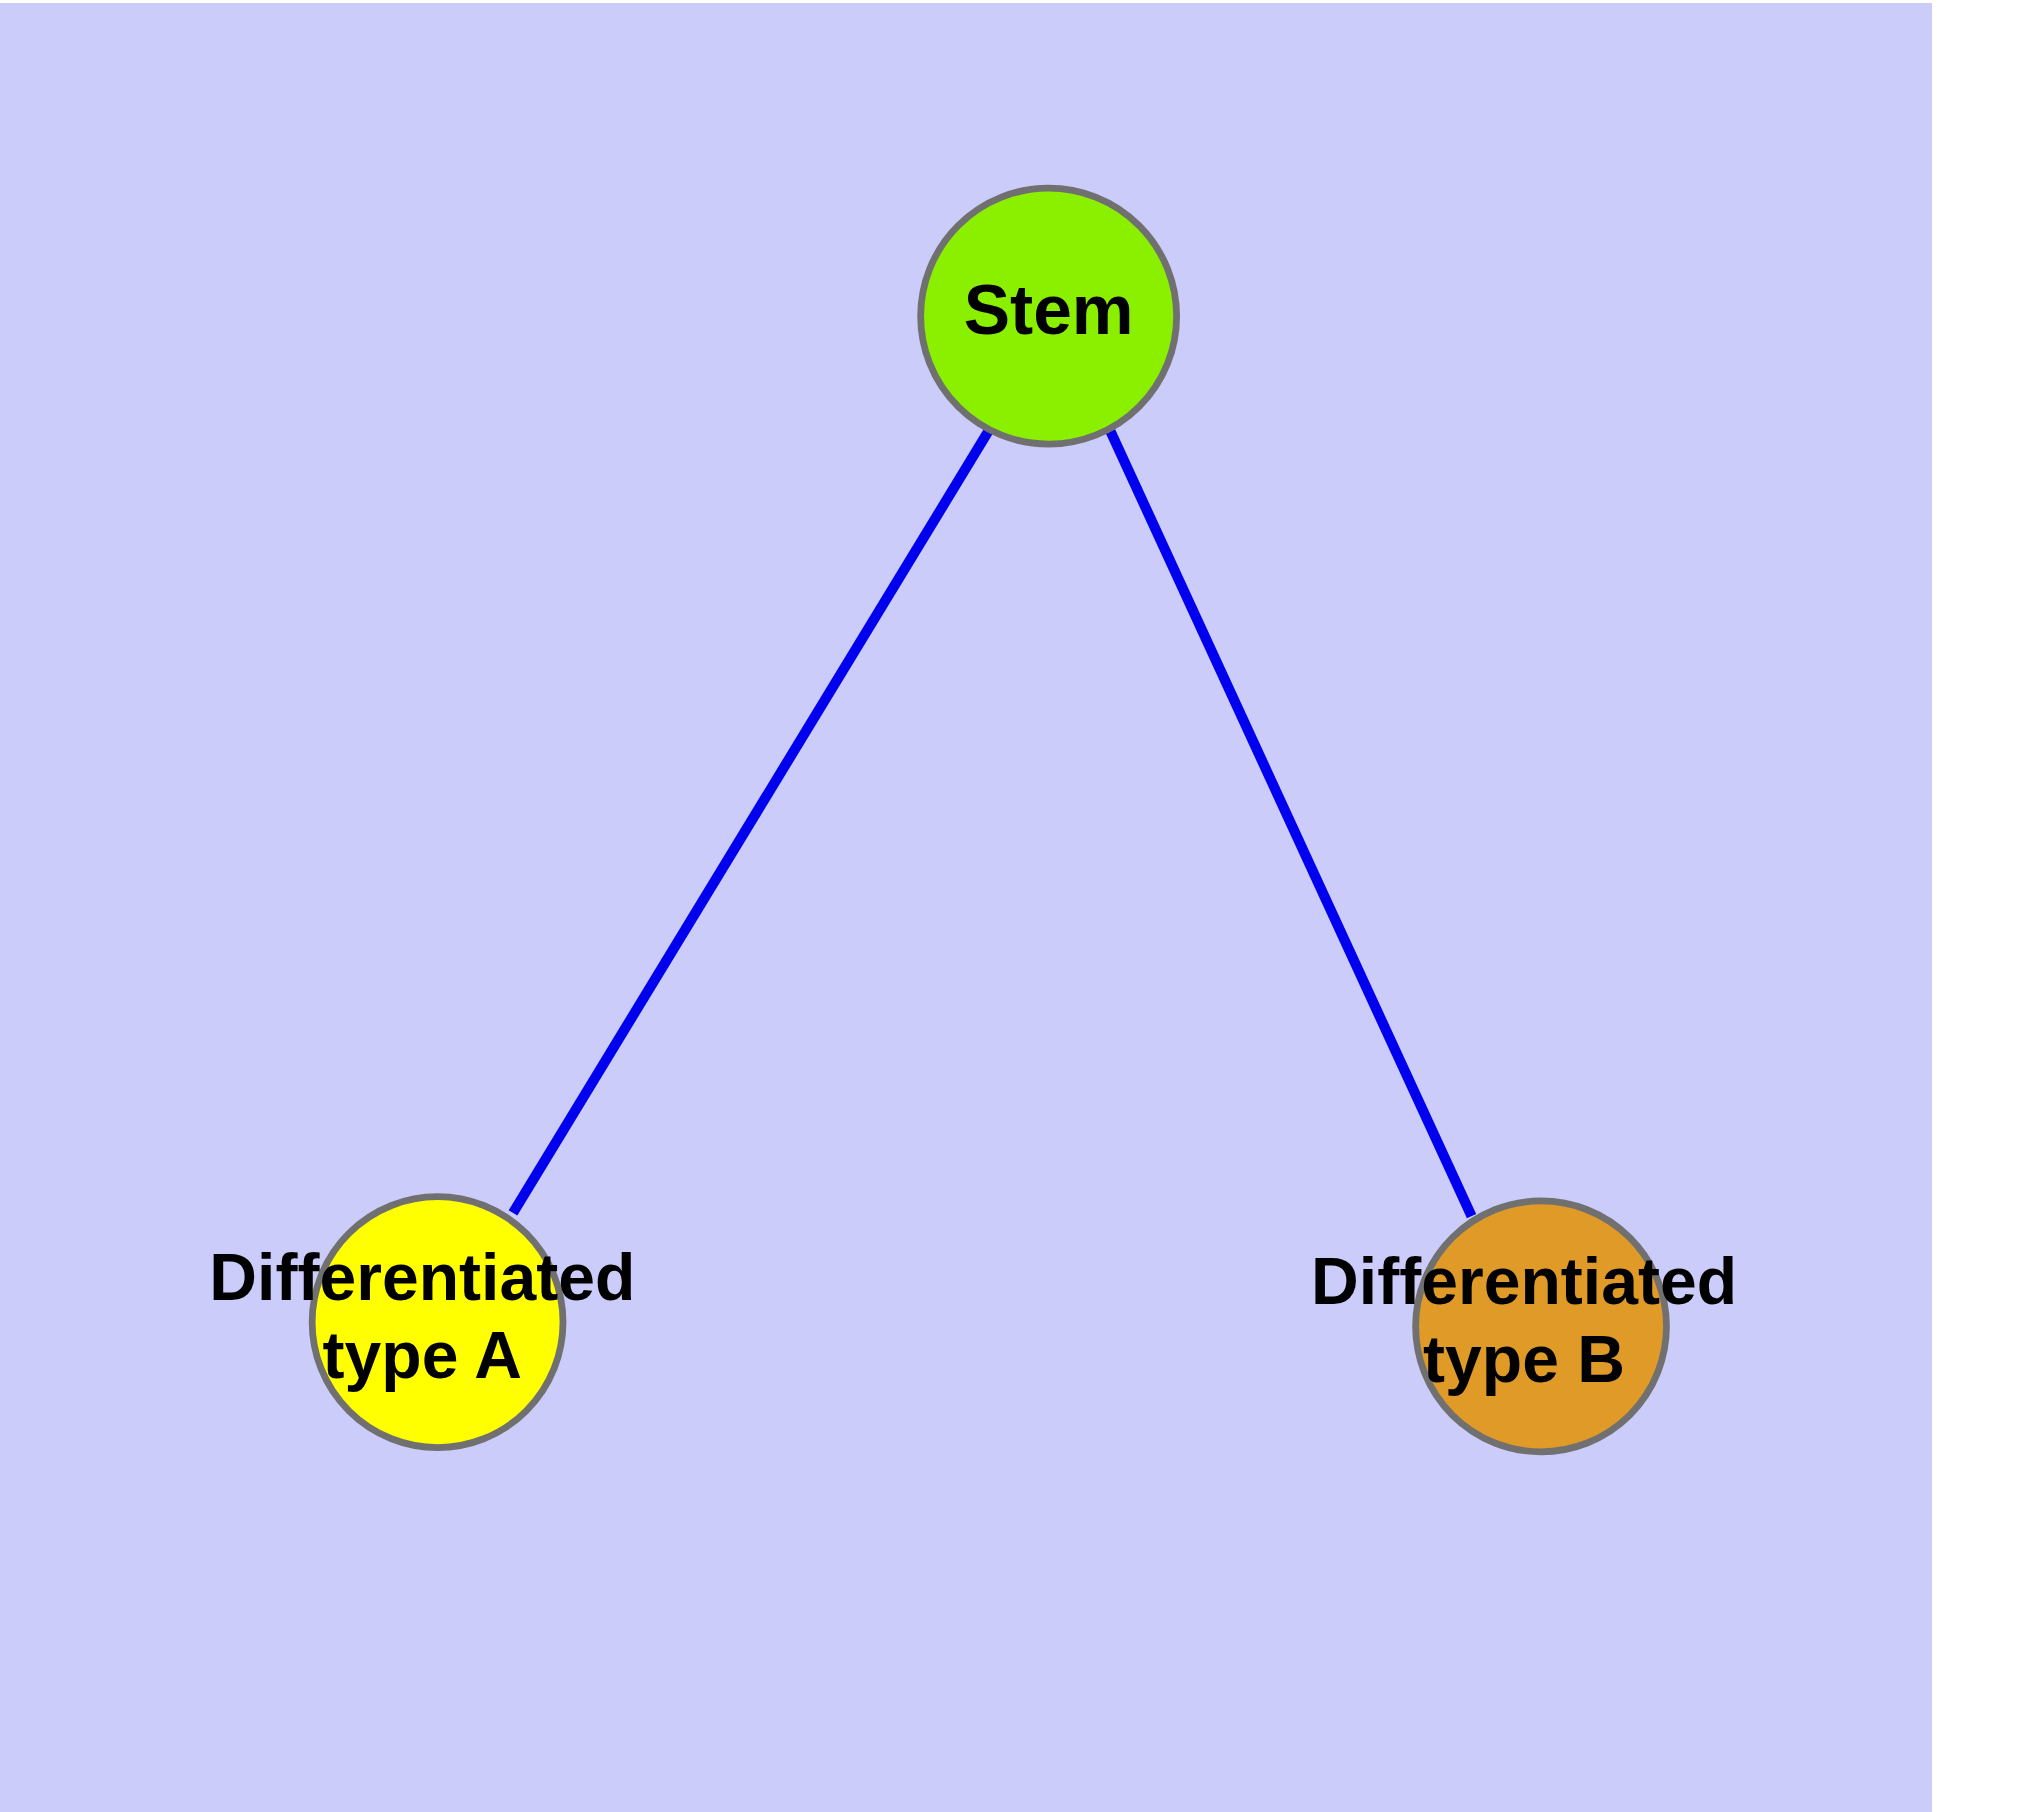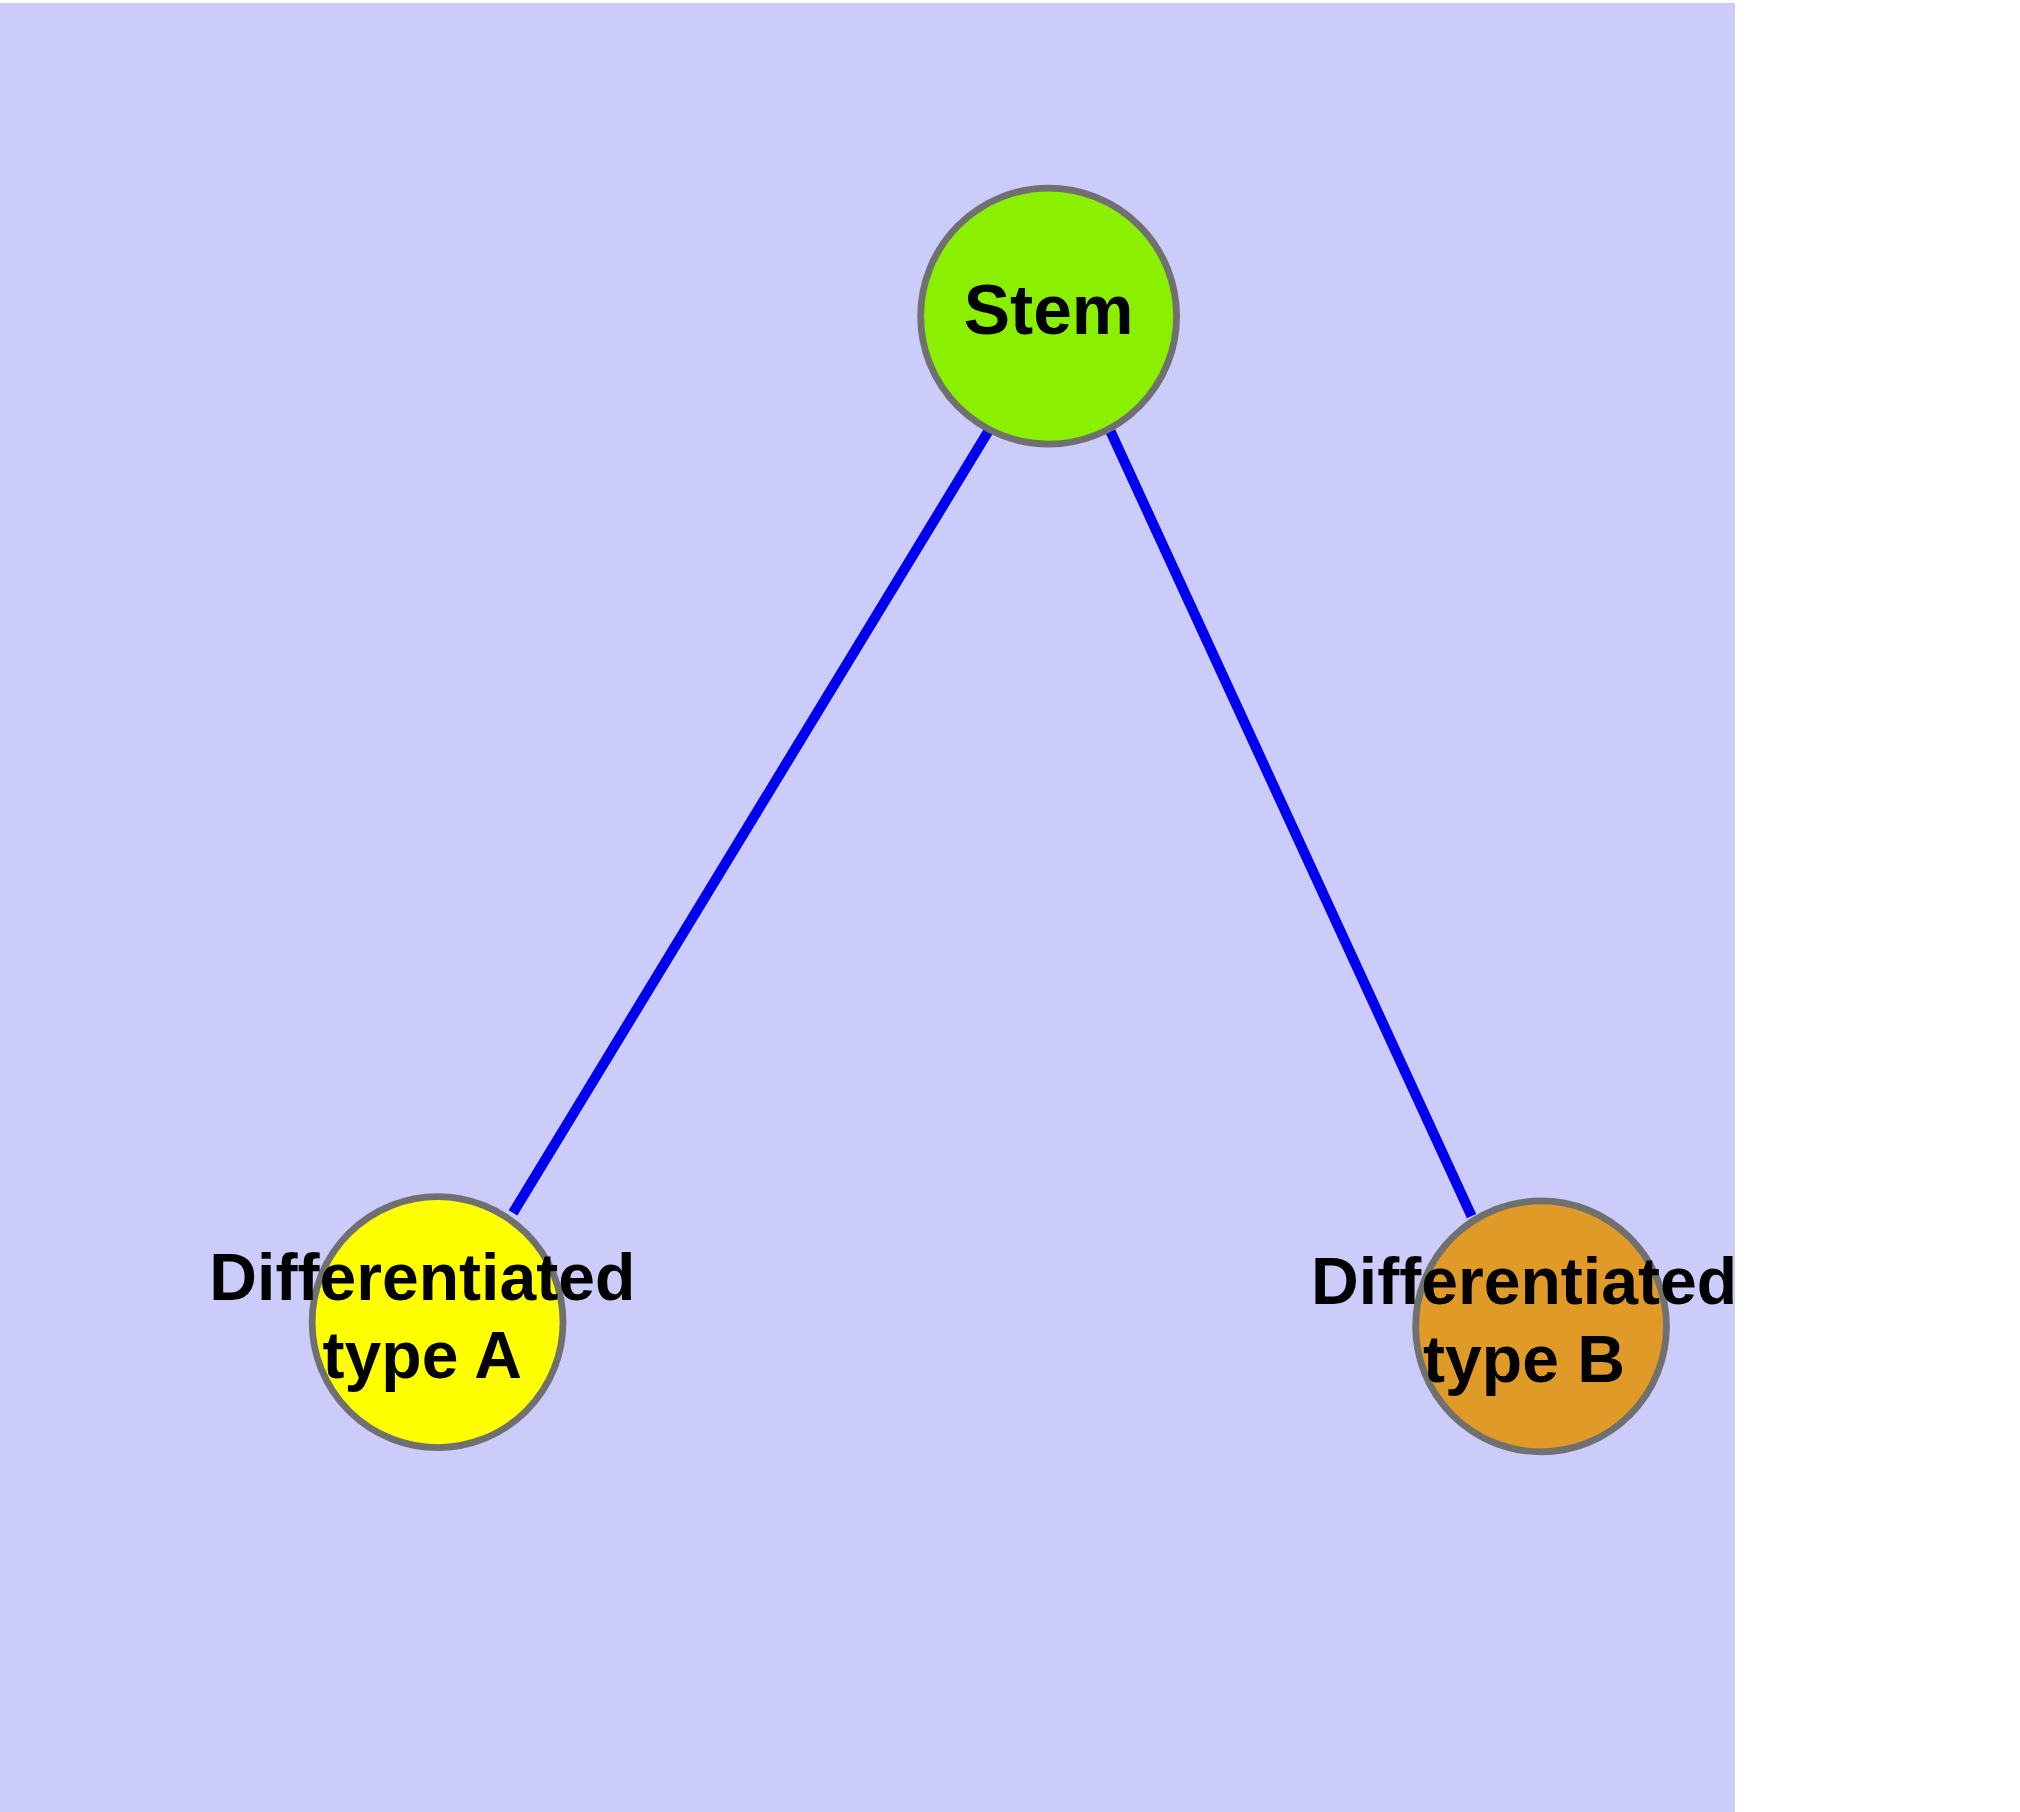--- a/index.html
+++ b/index.html
@@ -3,21 +3,21 @@
 <meta charset="utf-8">
 <title>Cell Differentiation Graph</title>
 <style>
   html, body {
     margin: 0;
     padding: 0;
     background: #ffffff;
   }
   #canvas {
     position: relative;
-    width: 1735px;
+    width: 1932px;
     height: 1812px;
     background: #ffffff;
     overflow: hidden;
     font-family: "Liberation Sans", sans-serif;
   }
   #graph-surface {
     position: absolute;
     left: 0;
     top: 2.5px;
     width: 2021px;

